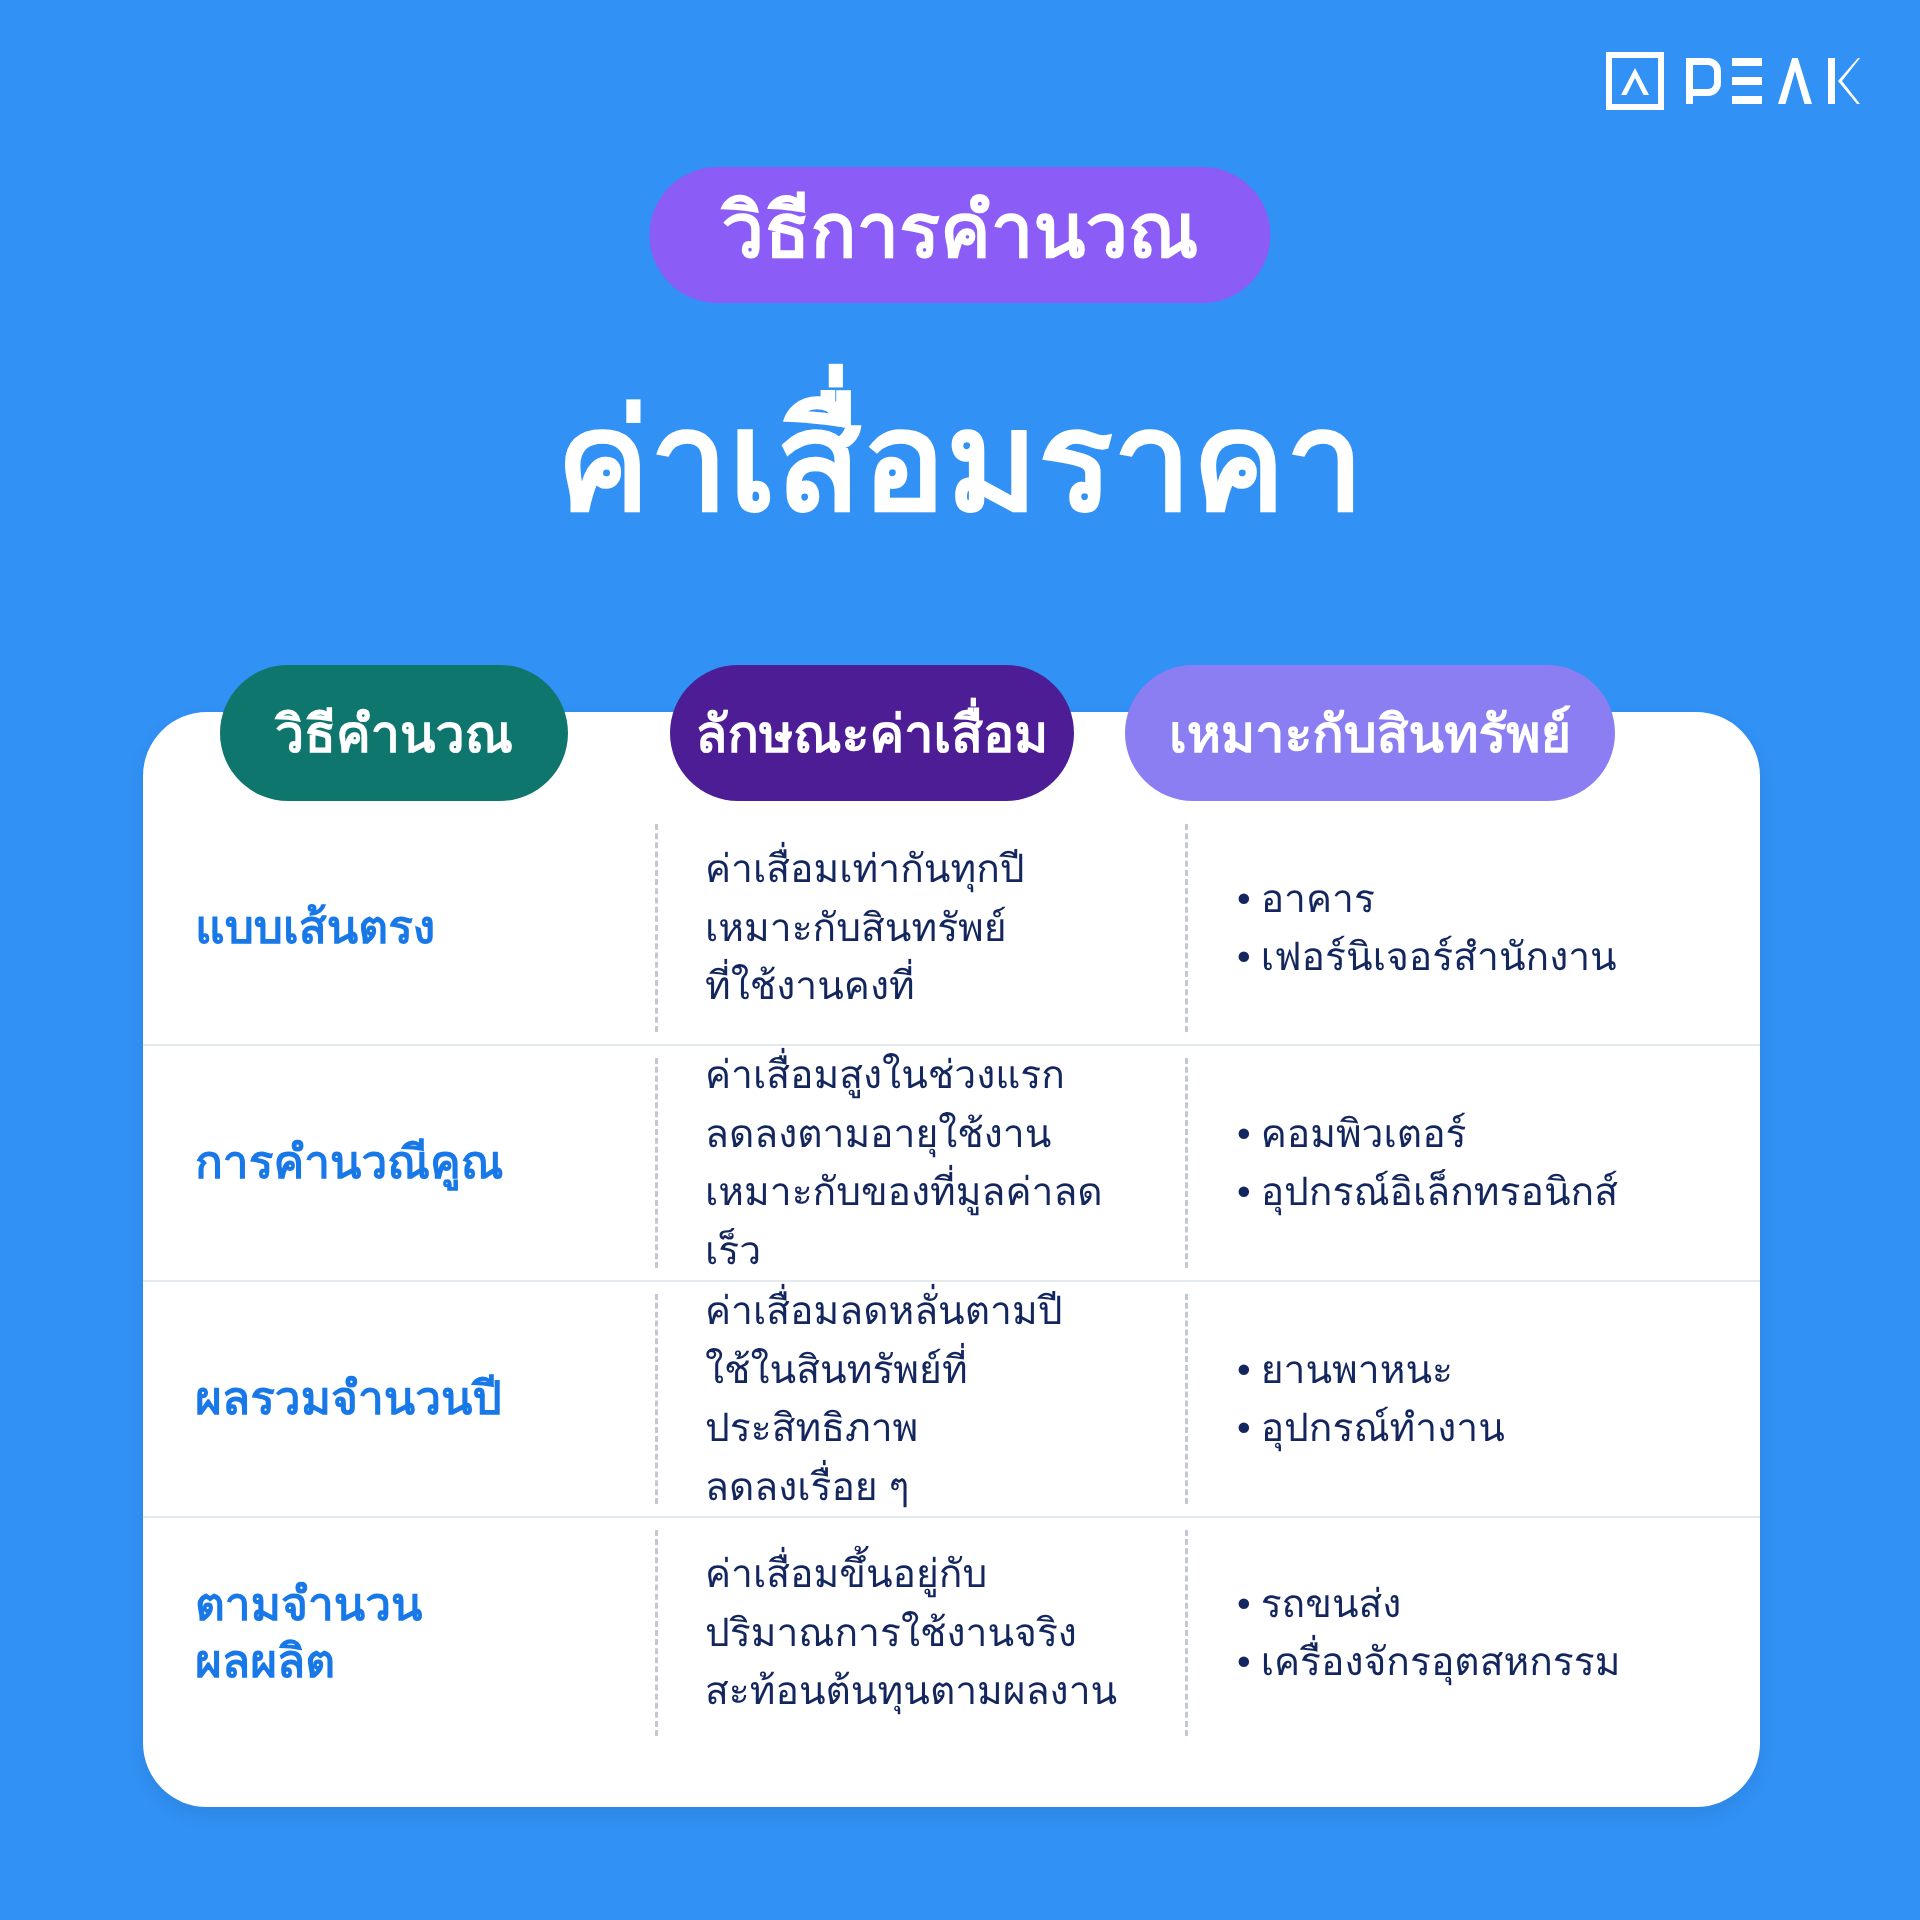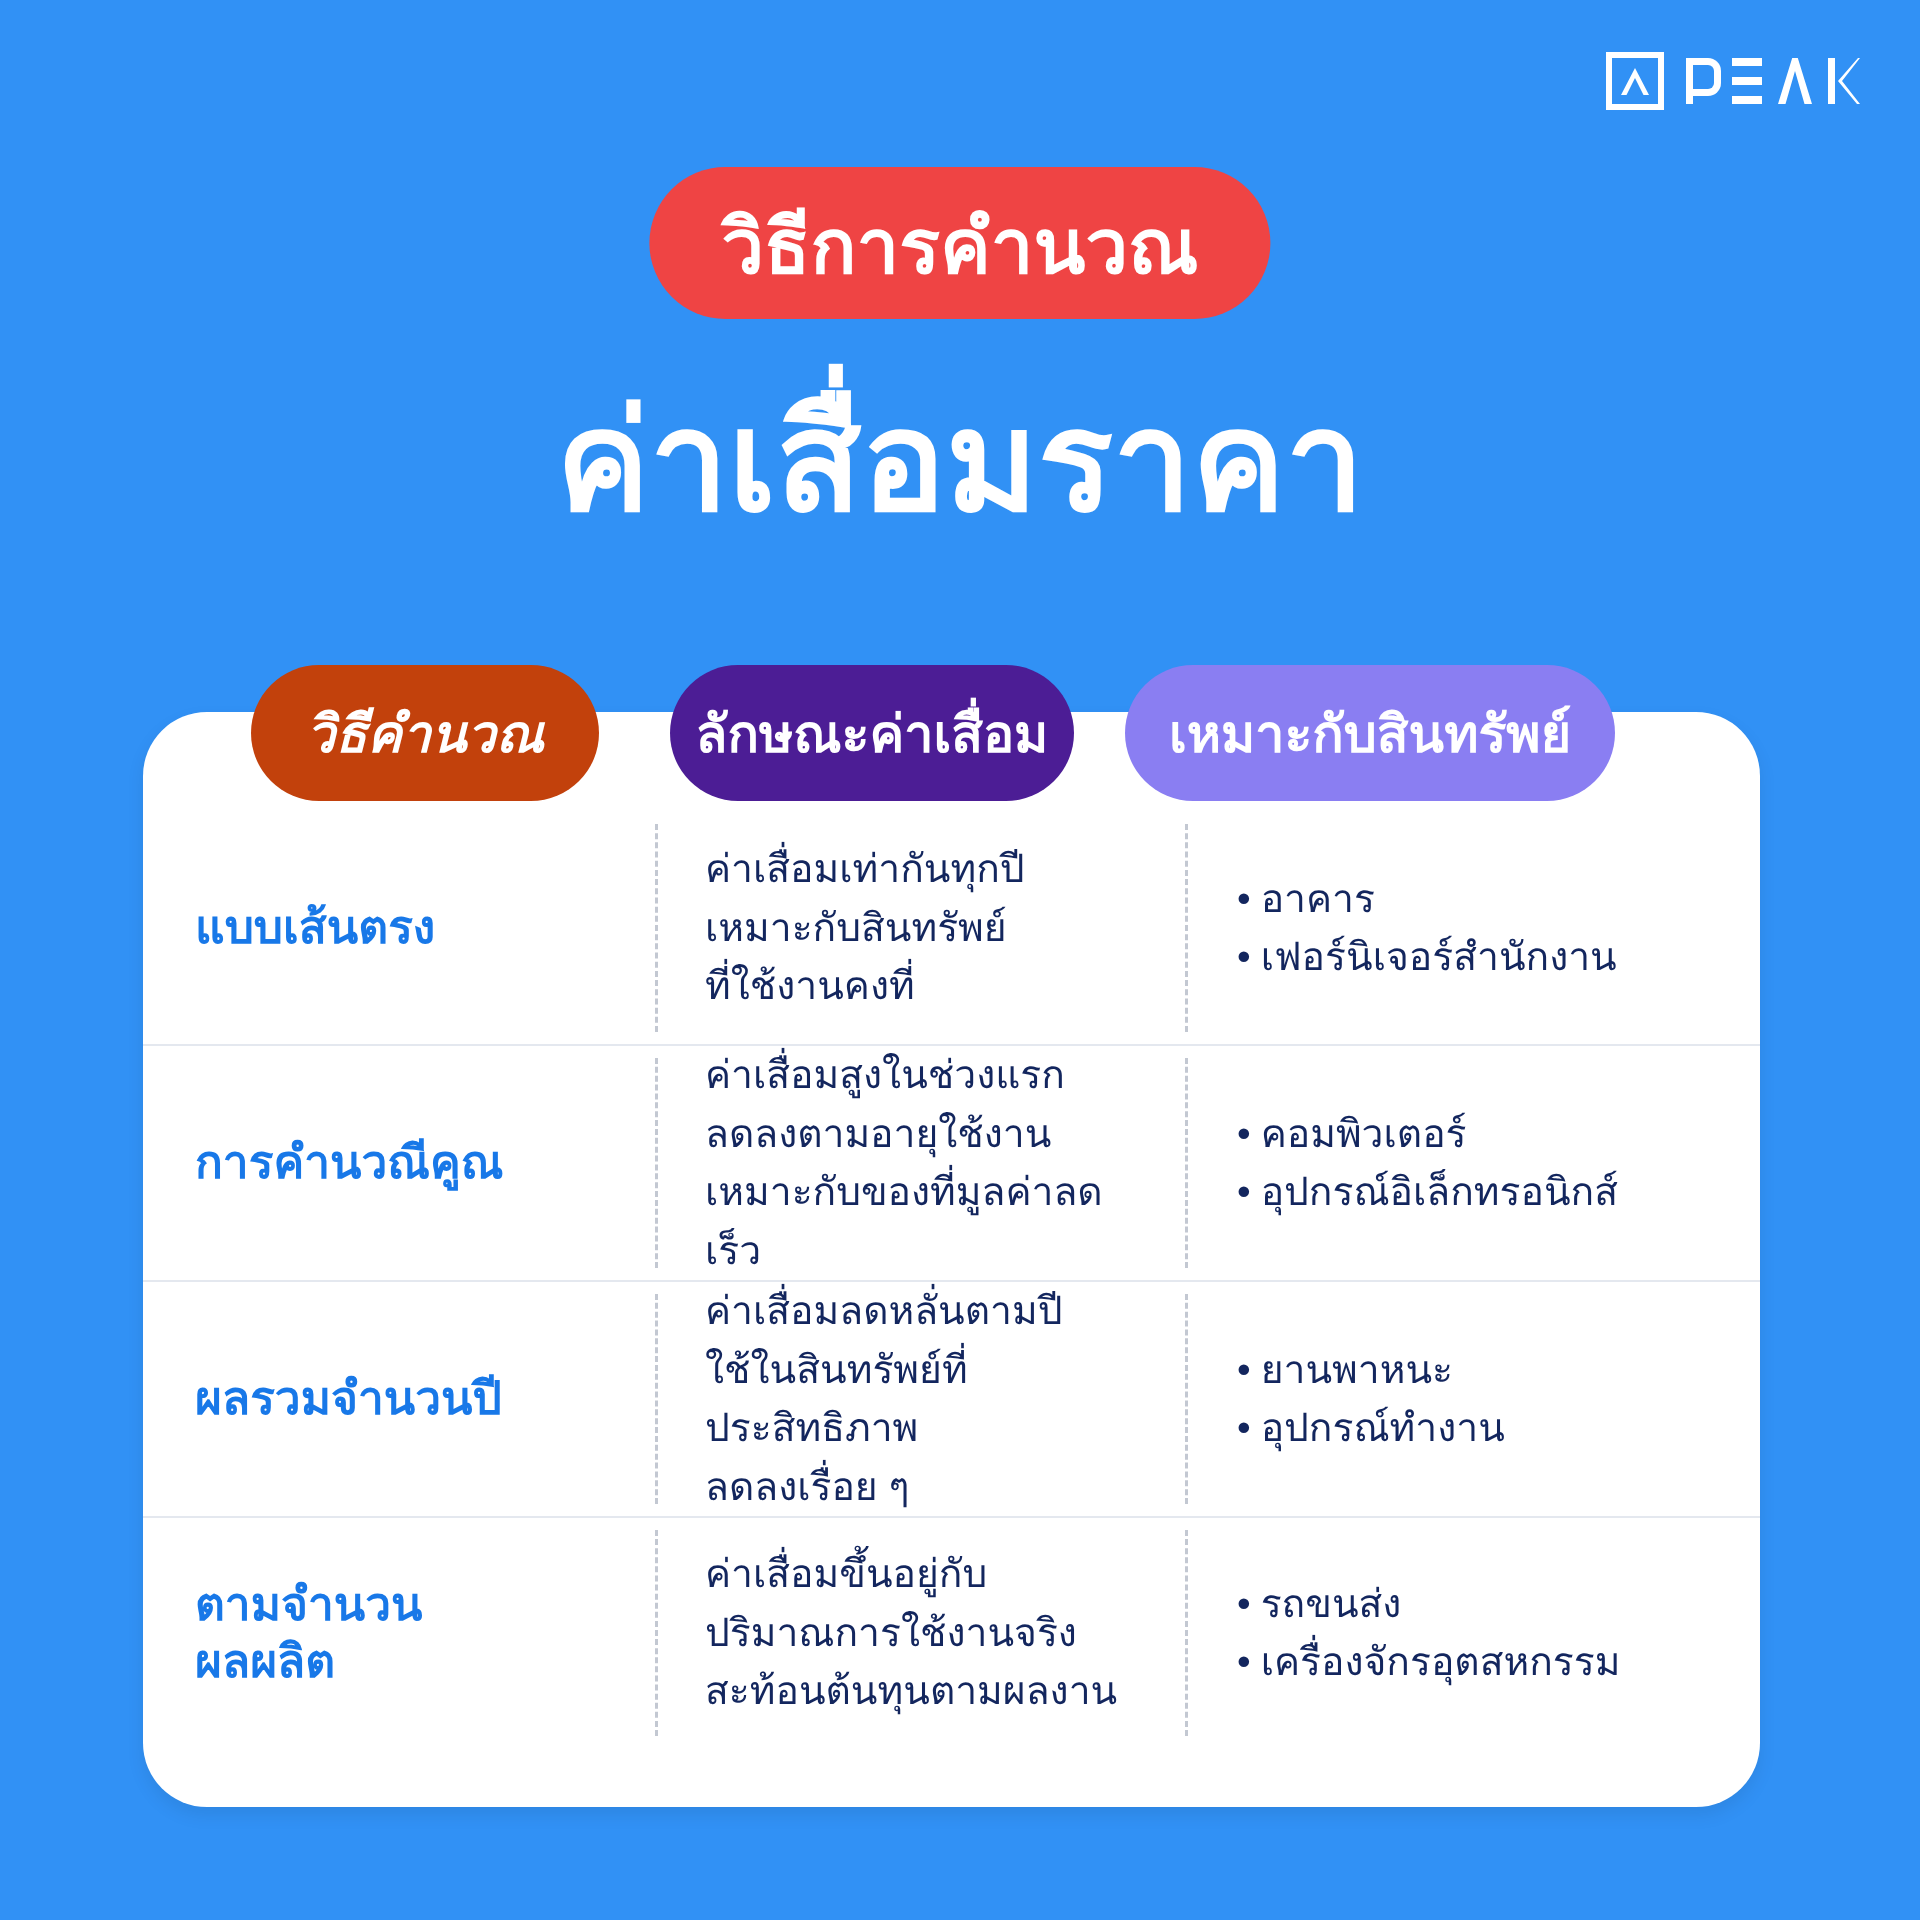--- a/index.html
+++ b/index.html
@@ -30,24 +30,24 @@
   .lt-e { display:flex; flex-direction:column; justify-content:space-between; width:30px; height:46px; }
   .lt-e span { display:block; height:8px; background:#fff; }
   .lt-a { position:relative; width:34px; height:46px; }
   .lt-k { position:relative; width:32px; height:46px; }
   .lt-k::before { content:""; position:absolute; left:0; top:0; width:7px; height:46px; background:#fff; }
 
   
   .kicker {
     position:absolute; left:50%; transform:translateX(-50%);
     top:167px;
-    background:#ef4444;
+    background:#8b5cf6;
     color:#ffffff;
     border-radius:90px;
-    padding:42px 72px 34px;
+    padding:26px 72px 34px;
     font-size:76px;
     font-weight:bold;
     line-height:1;
     white-space:nowrap;
   }
   .headline {
     position:absolute; left:50%; transform:translateX(-50%);
     top:385px;
     color:#ffffff;
     font-size:140px;
@@ -77,21 +77,21 @@
     position:absolute;
     top:0; height:136px;
     border-radius:70px;
     display:flex; align-items:center; justify-content:center;
     color:#ffffff;
     font-size:52px;
     font-weight:bold;
     white-space:nowrap;
     pointer-events:auto;
   }
-  .pill-1 { left:108px;  width:348px; background:#c2410c;font-style:italic; }
+  .pill-1 { left:77px;  width:348px; background:#0f766e; }
   .pill-2 { left:527px; width:404px; background:#4c1d95; }
   .pill-3 { left:982px; width:490px; background:#8a7ef2; }
 
   
   .table {
     position:absolute;
     left:143px; top:812px;
     width:1617px;
   }
   .row {

